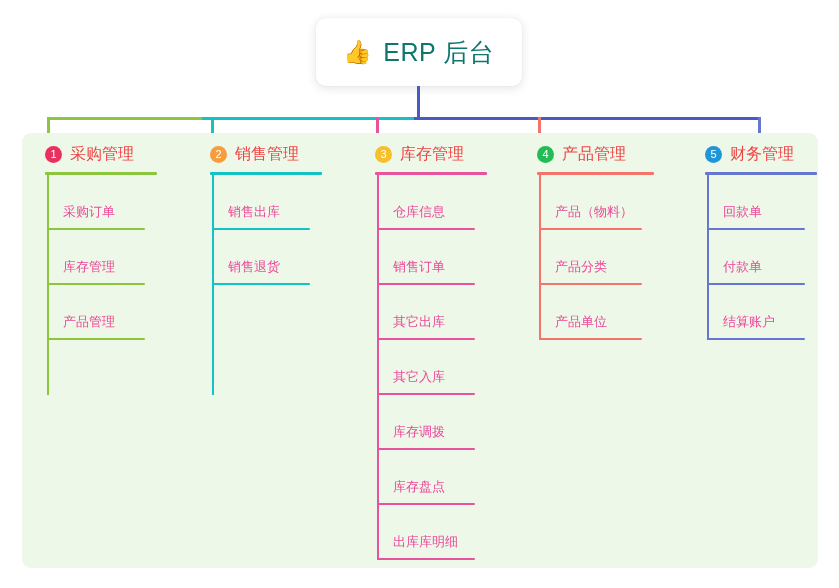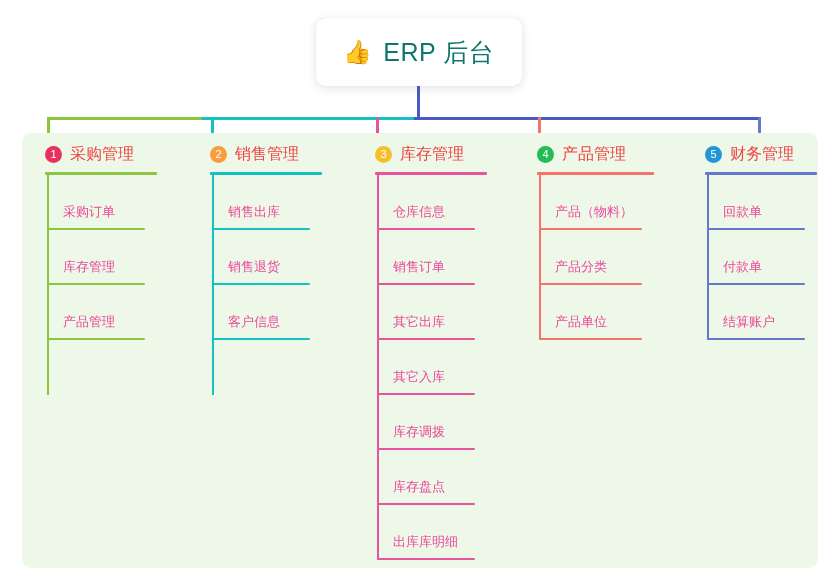--- a/index.html
+++ b/index.html
@@ -188,24 +188,20 @@
       <div class="items">
         <div class="spine" style="background: rgb(19, 194, 194); height: 220px;"></div>
         <div class="item">
           <span class="item-label">销售出库</span>
           <div class="item-rule" style="background: rgb(19, 194, 194); width: 98px;"></div>
         </div>
         <div class="item">
           <span class="item-label">销售退货</span>
           <div class="item-rule" style="background: rgb(19, 194, 194); width: 98px;"></div>
         </div>
-        <div class="item">
-          <span class="item-label">客户信息</span>
-          <div class="item-rule" style="background: rgb(19, 194, 194); width: 98px;"></div>
-        </div>
       </div>
     </div>
     <div class="column" style="left: 365px; width: 150px;">
       <div class="col-head">
         <span class="badge" style="background: rgb(245, 192, 44);">3</span>
         <span class="col-title">库存管理</span>
       </div>
       <div class="col-rule" style="background: rgb(232, 83, 158); width: 112px; margin-left: 10px;"></div>
       <div class="items">
         <div class="spine" style="background: rgb(232, 83, 158); height: 385px;"></div>

